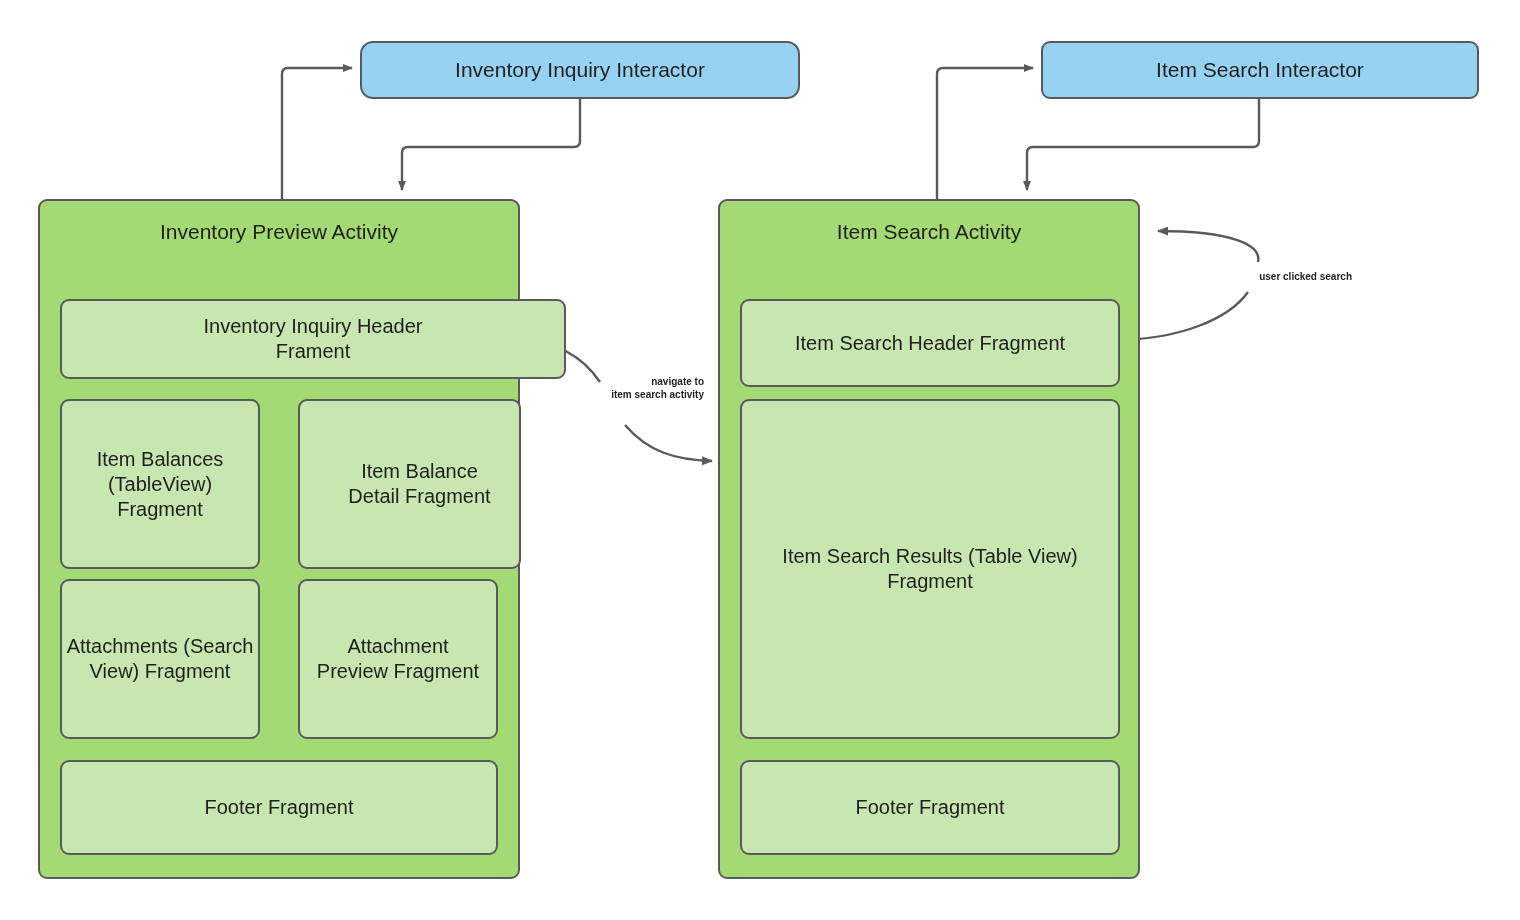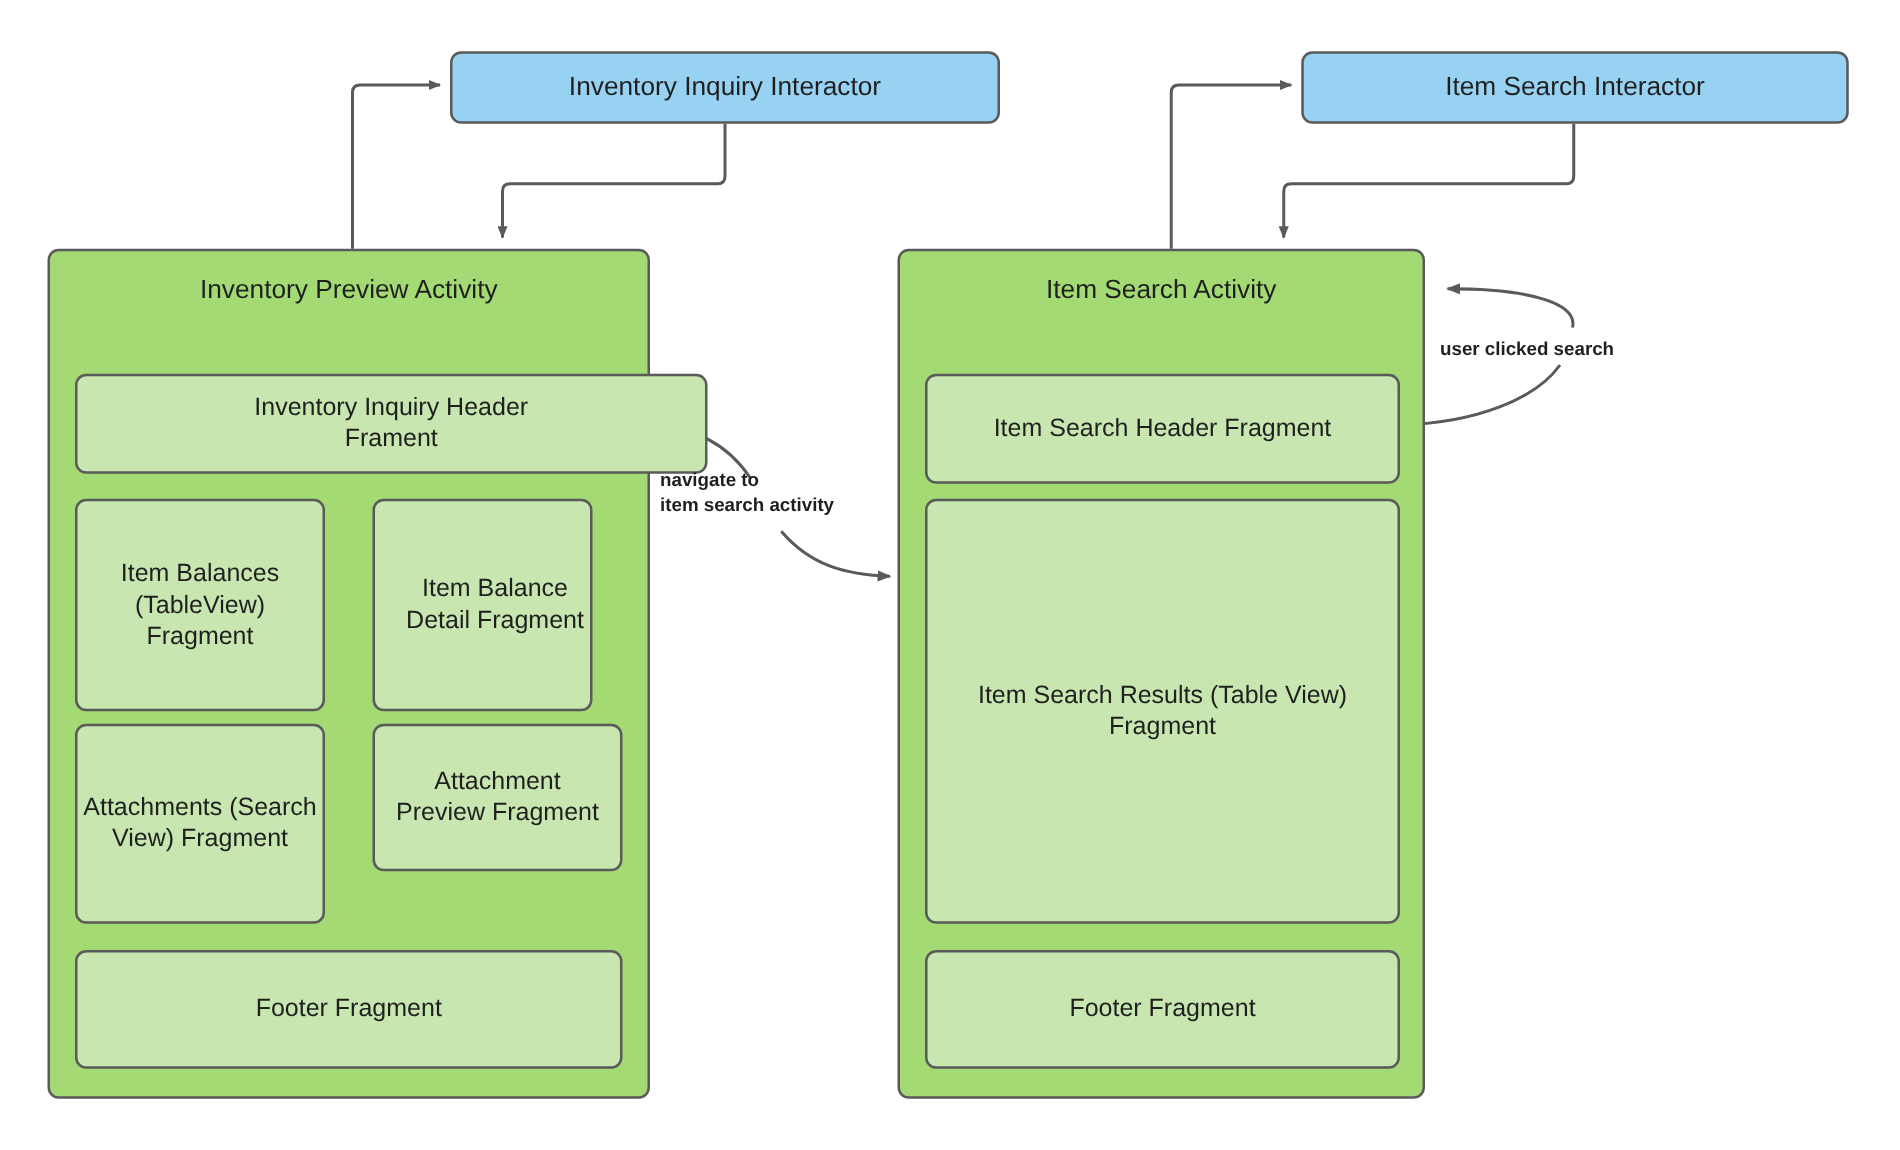--- a/index.html
+++ b/index.html
@@ -56,24 +56,24 @@
     display: block;
     width: 100%;
     text-align: center;
   }
   .fragment {
     background: #c8e6af;
     font-size: 20px;
   }
   .edge-label {
     position: absolute;
-    font-size: 15px;
+    font-size: 10px;
     font-weight: bold;
     color: #1f1f1f;
-    text-align: left;
+    text-align: right;
     line-height: 1.3;
     white-space: pre-line;
   }
 </style>
 </head>
 <body>
 
 <div id="canvas">
 
   <svg class="arrow-layer" viewBox="0 0 1520 920" width="1520" height="920" xmlns="http://www.w3.org/2000/svg">
@@ -94,21 +94,21 @@
 
     <path d="M 1259,99 L 1259,141 Q 1259,147 1253,147 L 1033,147 Q 1027,147 1027,153 L 1027,190" fill="none" stroke="#5a5a5a" stroke-width="2.4" marker-end="url(#arrowhead)"></path>
 
     <path d="M 500,338 C 560,338 585,360 600,382" fill="none" stroke="#5a5a5a" stroke-width="2.4"></path>
     <path d="M 625,425 C 648,452 676,460 712,461" fill="none" stroke="#5a5a5a" stroke-width="2.4" marker-end="url(#arrowhead-thin)"></path>
 
     <path d="M 1122,340 C 1180,338 1228,320 1248,292" fill="none" stroke="#5a5a5a" stroke-width="2.4"></path>
     <path d="M 1258,262 C 1262,245 1232,231 1158,231" fill="none" stroke="#5a5a5a" stroke-width="2.4" marker-end="url(#arrowhead-thin)"></path>
   </svg>
 
-  <div class="node interactor" style="left:360px; top:41px; width:440px; height:58px;">
+  <div class="node interactor" style="left:360px; top:41px; width:440px; height:58px;border-radius:13px;">
     <span>Inventory Inquiry Interactor</span>
   </div>
 
   <div class="node interactor" style="left:1041px; top:41px; width:438px; height:58px;text-align:center;">
     <span>Item Search Interactor</span>
   </div>
 
   <div class="node activity" style="left:38px; top:199px; width:482px; height:680px;">
     <span class="activity-title">Inventory Preview Activity</span>
   </div>
@@ -117,31 +117,31 @@
     <span style="white-space: pre-line;">Inventory Inquiry Header
 Frament</span>
   </div>
 
   <div class="node fragment" style="left:60px; top:399px; width:200px; height:170px;justify-content:center;">
     <span style="white-space: pre-line;">Item Balances
 (TableView)
 Fragment</span>
   </div>
 
-  <div class="node fragment" style="left:298px; top:399px; width:176px; height:170px;padding-left:20px;">
+  <div class="node fragment" style="left:298px; top:399px; width:223px; height:170px;padding-left:20px;">
     <span style="white-space: pre-line;">Item Balance
 Detail Fragment</span>
   </div>
 
   <div class="node fragment" style="left:60px; top:579px; width:200px; height:160px;">
     <span style="white-space: pre-line;">Attachments (Search
 View) Fragment</span>
   </div>
 
-  <div class="node fragment" style="left:298px; top:579px; width:200px; height:118px;">
+  <div class="node fragment" style="left:298px; top:579px; width:200px; height:160px;">
     <span style="white-space: pre-line;">Attachment
 Preview Fragment</span>
   </div>
 
   <div class="node fragment" style="left:60px; top:760px; width:438px; height:95px;">
     <span>Footer Fragment</span>
   </div>
 
   <div class="node activity" style="left:718px; top:199px; width:422px; height:680px;">
     <span class="activity-title">Item Search Activity</span>

